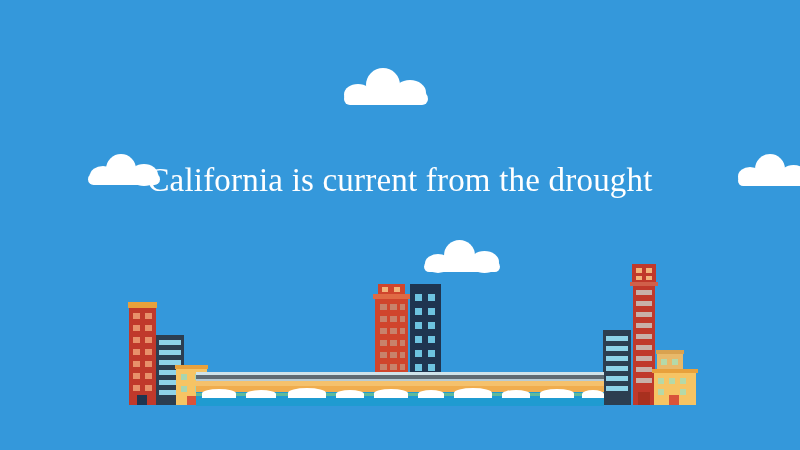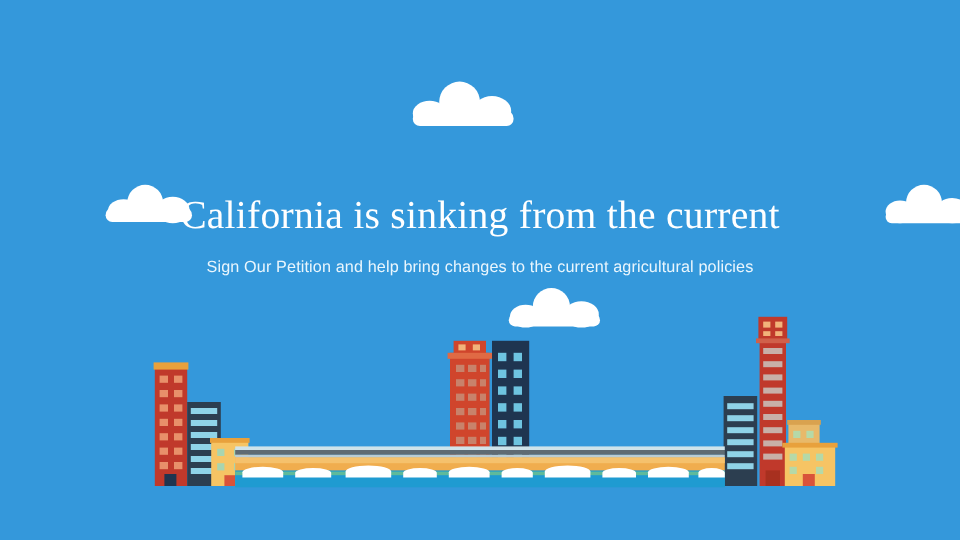--- a/index.html
+++ b/index.html
@@ -81,22 +81,21 @@
   </div>
 
   <div class="cloud" style="left:738px;top:152px;width:70px;height:36px;">
     <div class="base" style="left:0;top:22px;width:70px;height:12px;"></div>
     <div class="lobe" style="left:0;top:15px;width:24px;height:19px;"></div>
     <div class="lobe" style="left:17px;top:2px;width:30px;height:30px;"></div>
     <div class="lobe" style="left:42px;top:13px;width:27px;height:21px;"></div>
   </div>
 
   <div id="headline-block">
-    <div id="title">California is sinking from the current</div>
-    <div id="subtitle">Sign Our Petition and help bring changes to the current agricultural policies</div>
+    <div id="title">California is current from the drought</div>
   </div>
 
   <div id="scene">
 
     <div id="waterfill"></div>
 
     <div id="shore">
       <div id="sand"></div>
       <div id="sand2"></div>
       <div id="water"></div>

